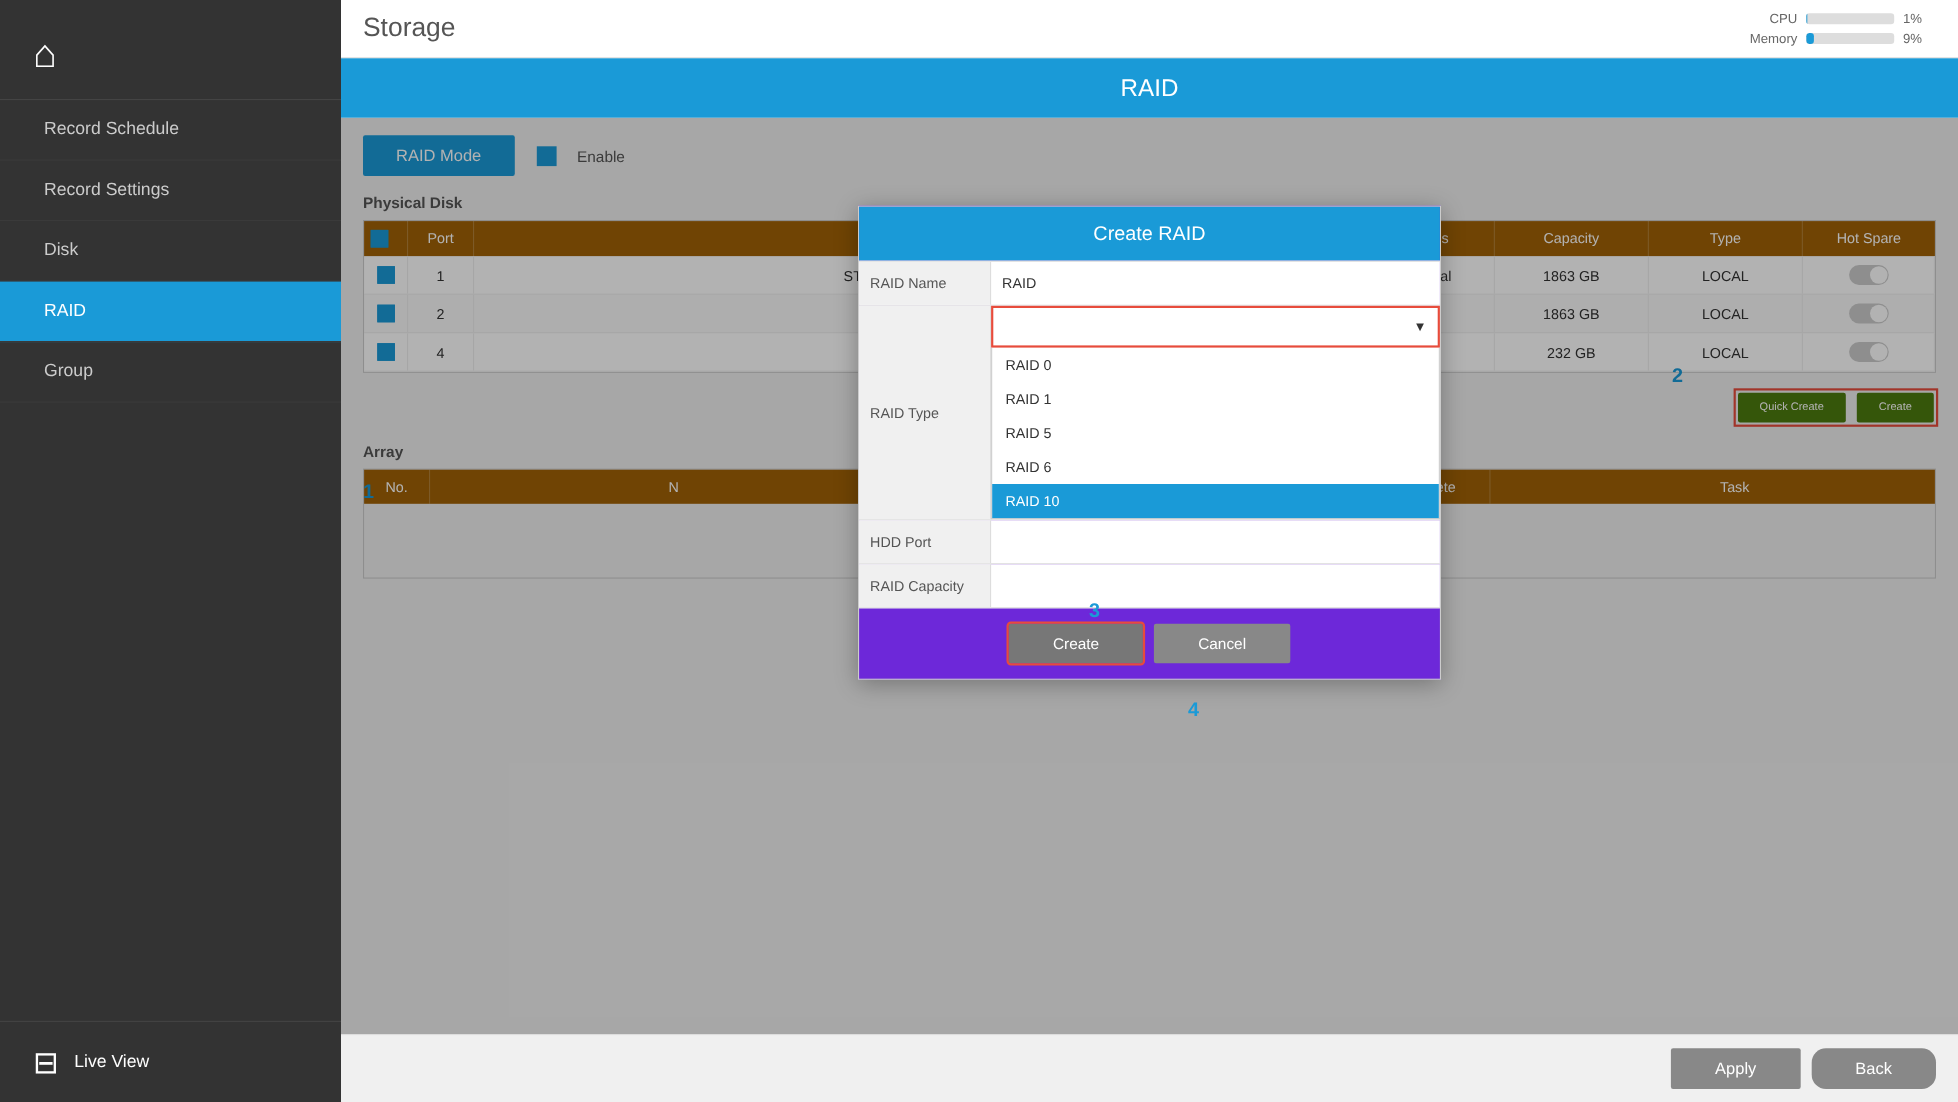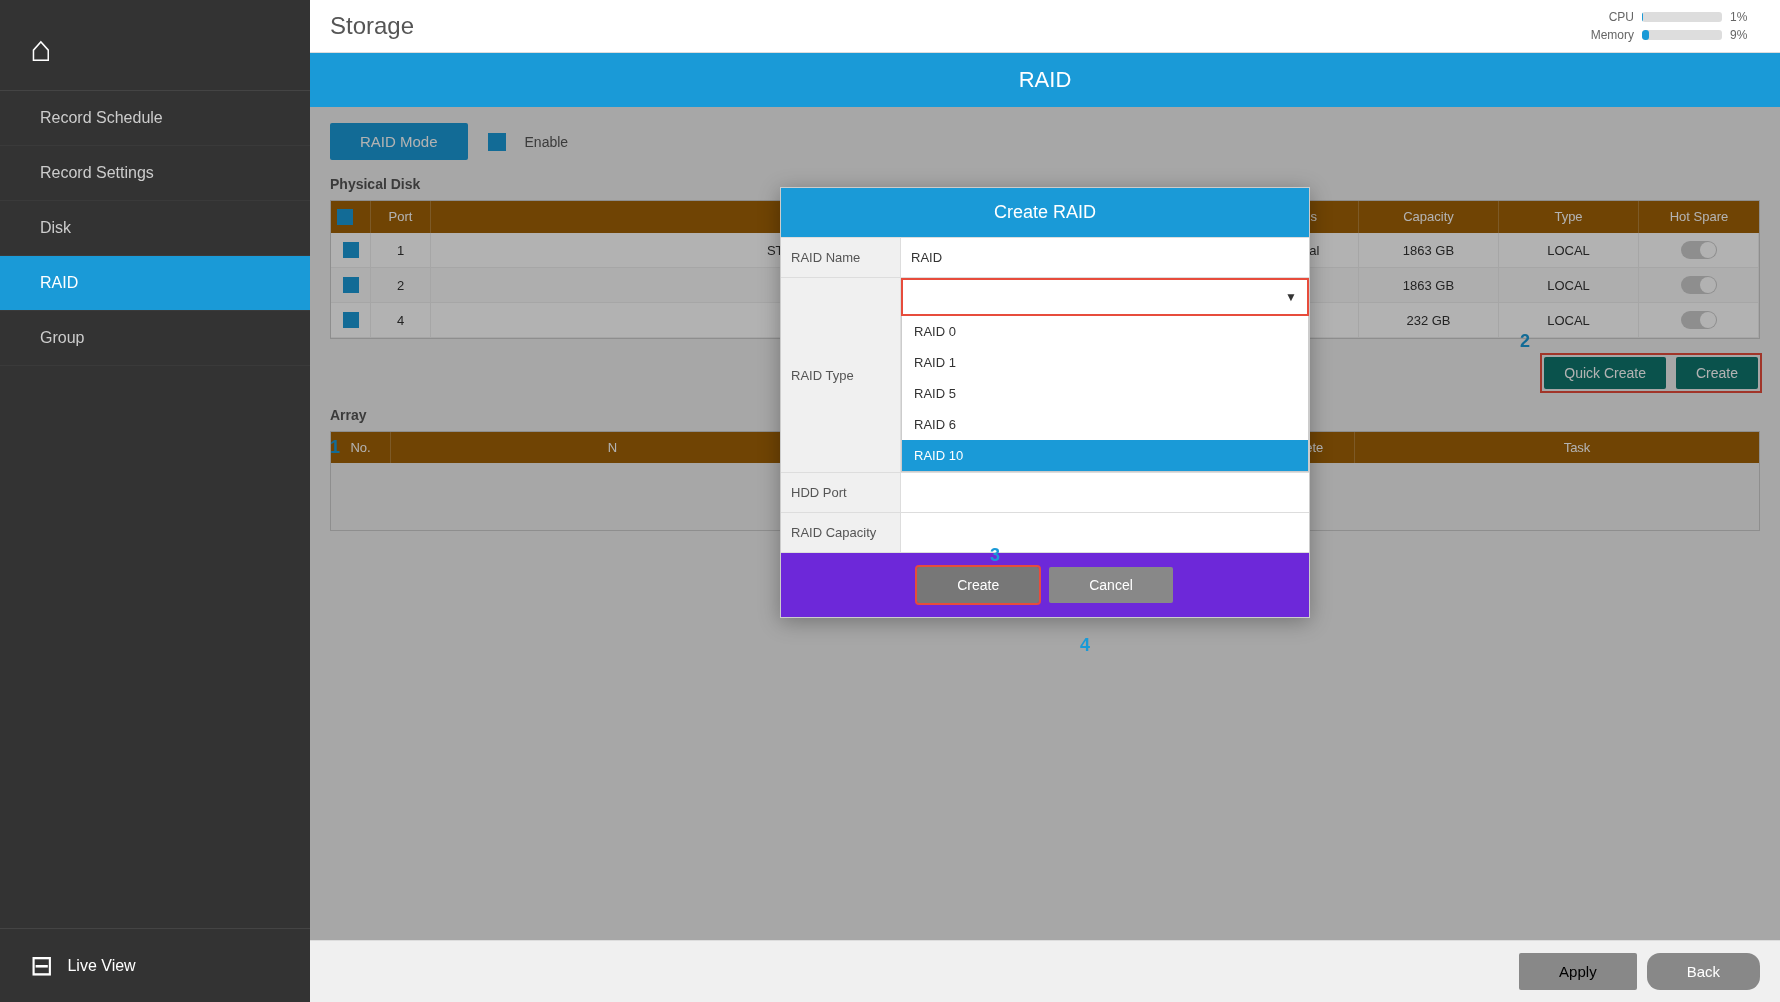--- a/index.html
+++ b/index.html
@@ -222,25 +222,25 @@
       content: '';
       position: absolute;
       width: 16px;
       height: 16px;
       background: #fff;
       border-radius: 50%;
       top: 1px;
       right: 1px;
     }
     .btn-gray {
-      background: #0f766e;
+      background: #4d7c0f;
       color: #fff;
       border: none;
       padding: 8px 20px;
-      font-size: 14px;
+      font-size: 10px;
       cursor: pointer;
       border-radius: 2px;
     }
 
     
     .annotation {
       color: #1a9ad7;
       font-size: 18px;
       font-weight: bold;
       position: absolute;
@@ -261,21 +261,21 @@
     }
     .footer-btn {
       padding: 10px 40px;
       font-size: 15px;
       border: none;
       cursor: pointer;
       border-radius: 2px;
     }
     .footer-btn-apply {
       background: #888;
-      color: #000000;
+      color: #ffffff;
     }
     .footer-btn-back {
       background: #888;
       color: #fff;
       border-radius: 13px;
     }
 
     
     .modal-overlay {
       position: absolute;

